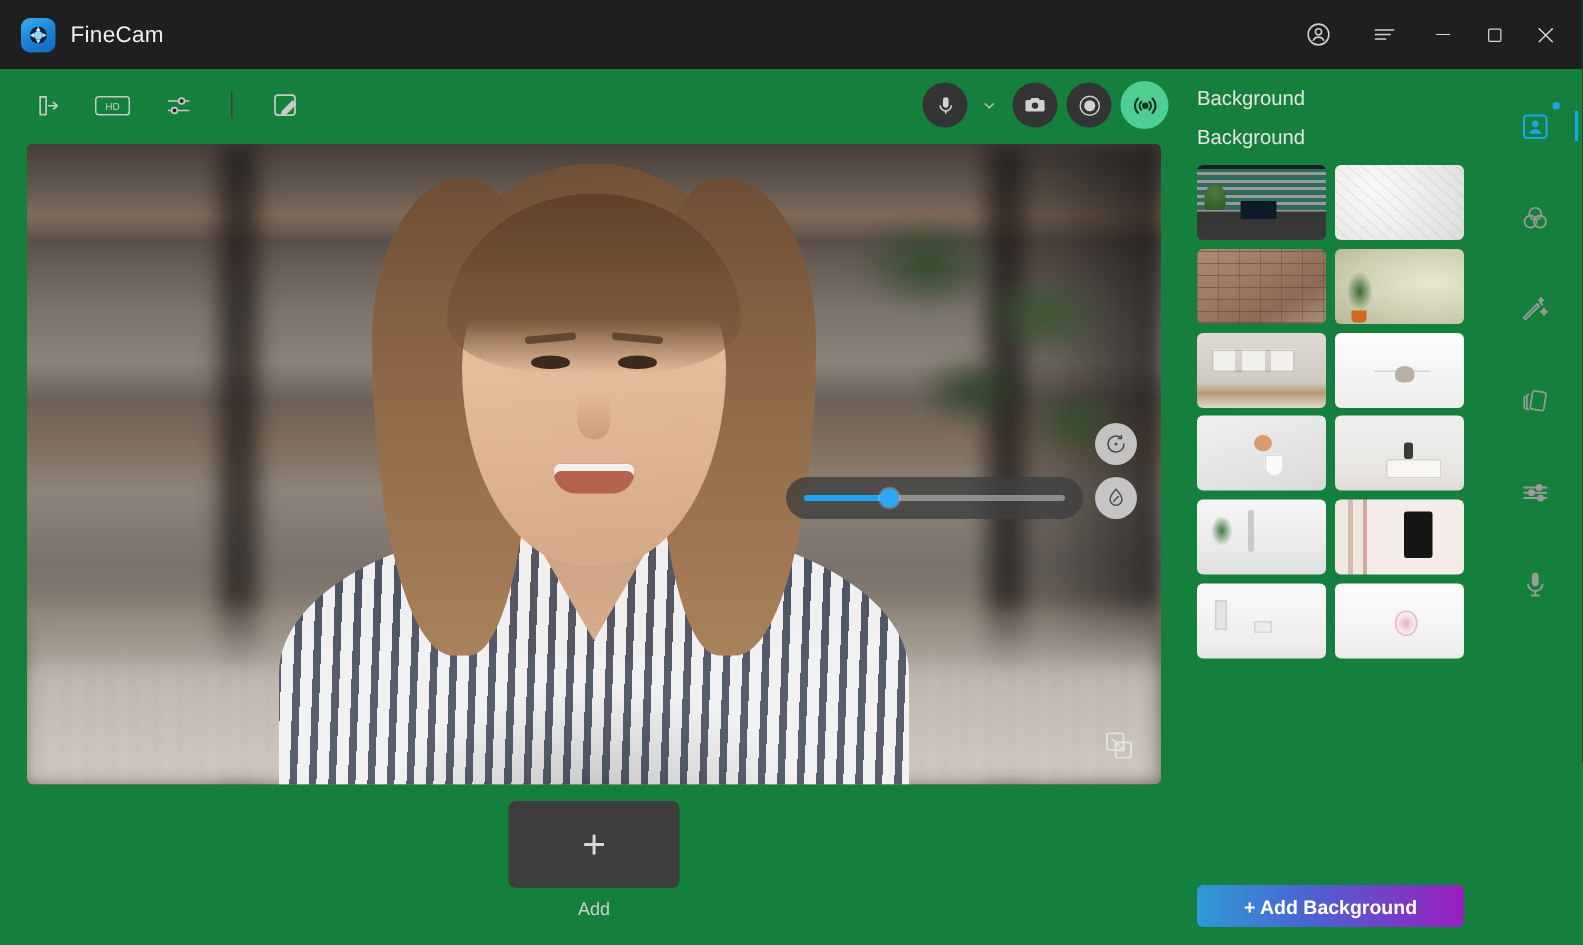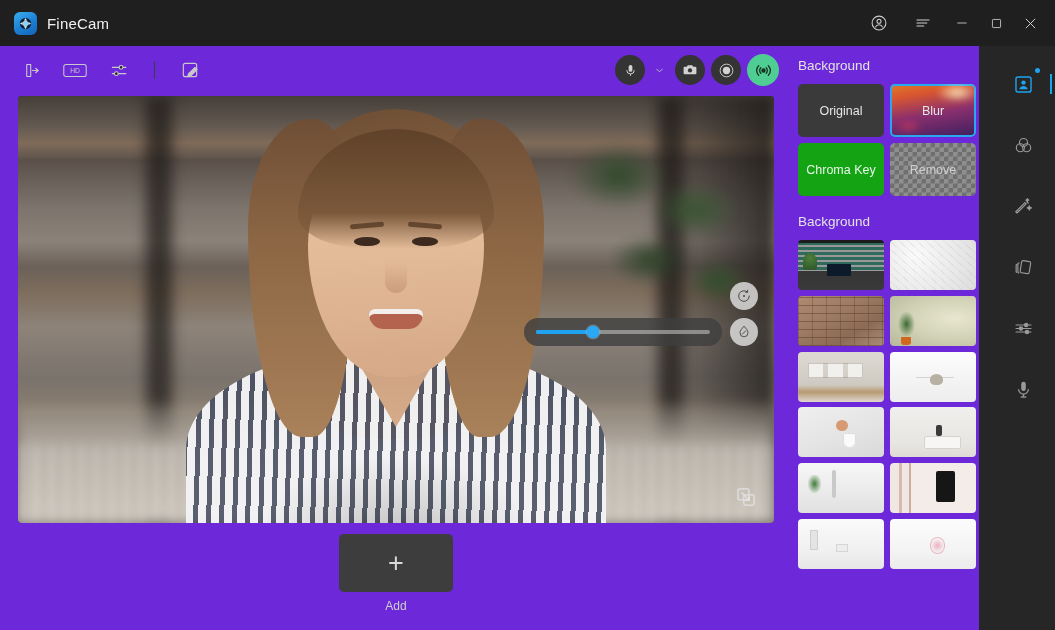--- a/index.html
+++ b/index.html
@@ -3,21 +3,21 @@
 <meta charset="utf-8">
 <style>
   * { box-sizing: border-box; margin: 0; padding: 0; }
   html, body {
     width: 1055px; height: 630px;
     background: #262626;
     font-family: "Liberation Sans", sans-serif;
     overflow: hidden;
     -webkit-font-smoothing: antialiased;
   }
-  .app { position: relative; width: 979px; height: 630px; background: #6d28d9; }
+  .app { position: relative; width: 1055px; height: 630px; background: #15803d; }
 
   
   .titlebar {
     position: absolute; left: 0; top: 0; width: 1055px; height: 46px;
     background: #1f1f1f;
     display: flex; align-items: center;
   }
   .logo-wrap { display: flex; align-items: center; padding-left: 14px; }
   .logo {
     width: 23px; height: 23px; border-radius: 6px;
@@ -595,52 +595,39 @@
 
     <div class="src">
       <div class="add-tile">+</div>
       <div class="src-label">Add</div>
     </div>
   </div>
 
   <div class="panel">
     <div class="panel-title">Background</div>
 
-    <div class="mode-grid">
-      <div class="mode original">
-        <span>Original</span>
-      </div>
-      <div class="mode blur selected">
-        <span>Blur</span>
-      </div>
-      <div class="mode chroma">
-        <span>Chroma Key</span>
-      </div>
-      <div class="mode remove">
-        <span>Remove</span>
-      </div>
-    </div>
 
     <div class="panel-title">Background</div>
 
     <div class="thumb-grid" id="thumbGrid">
         <div class="bg-thumb t-office"></div>
         <div class="bg-thumb t-whitewall"></div>
         <div class="bg-thumb t-brick"></div>
         <div class="bg-thumb t-plantwall"></div>
         <div class="bg-thumb t-artwall"></div>
         <div class="bg-thumb t-lamp"></div>
         <div class="bg-thumb t-vase"></div>
         <div class="bg-thumb t-console"></div>
         <div class="bg-thumb t-bath"></div>
         <div class="bg-thumb t-frame"></div>
         <div class="bg-thumb t-shelf2"></div>
         <div class="bg-thumb t-pinkwall"></div>
       </div>
 
+    <div class="add-bg">+ Add Background</div>
   </div>
 
   <div class="rail">
     <div class="rail-btn active">
       <svg width="21" height="21" viewBox="0 0 24 24" fill="none" stroke="currentColor" stroke-width="1.6">
         <rect x="3.4" y="3.4" width="17.2" height="17.2" rx="2.4"></rect>
         <circle cx="12" cy="9.8" r="2.5" fill="currentColor" stroke="none"></circle>
         <path d="M7.2 17.4c.8-2.5 2.7-3.7 4.8-3.7s4 1.2 4.8 3.7z" fill="currentColor" stroke="none"></path>
       </svg>
       <span class="rail-dot"></span>

